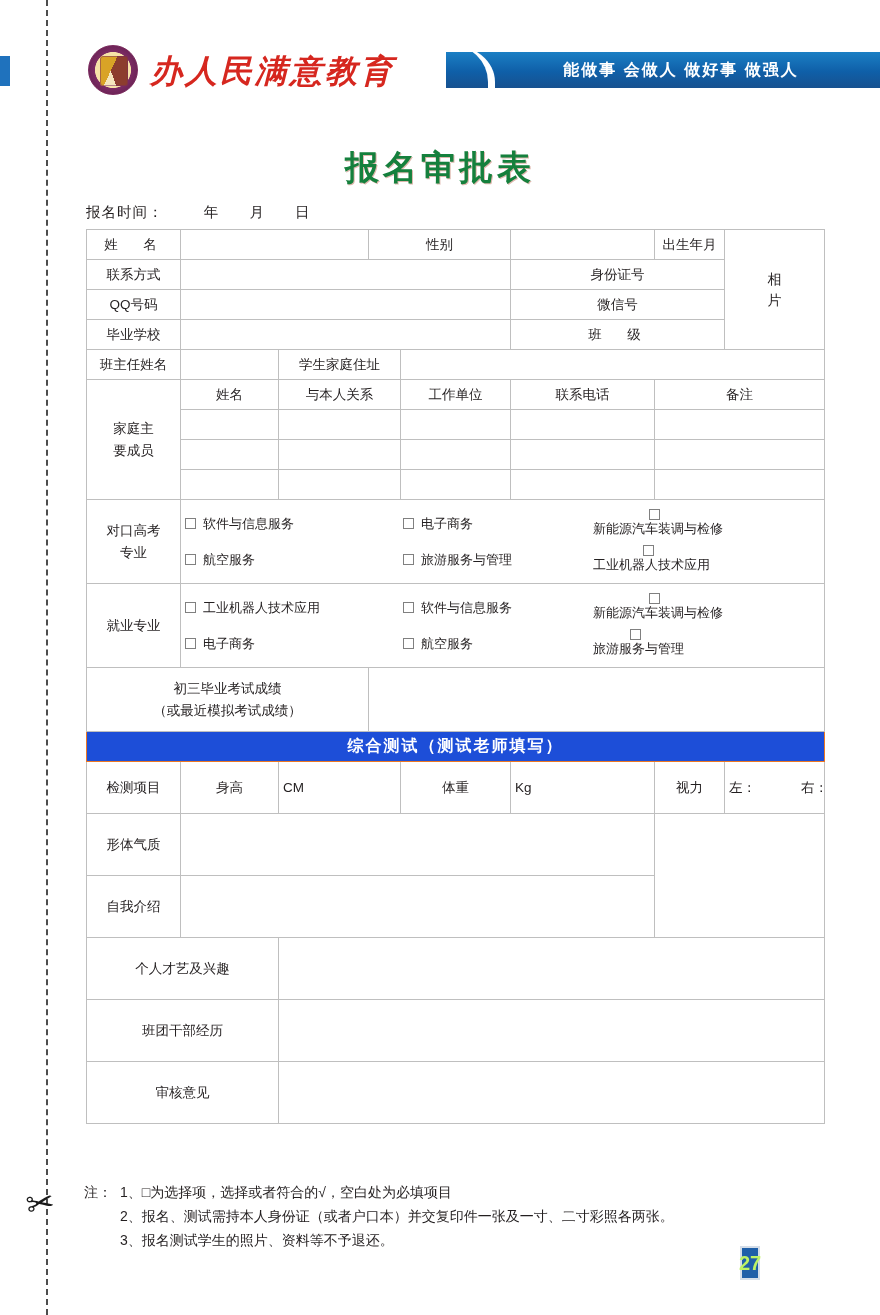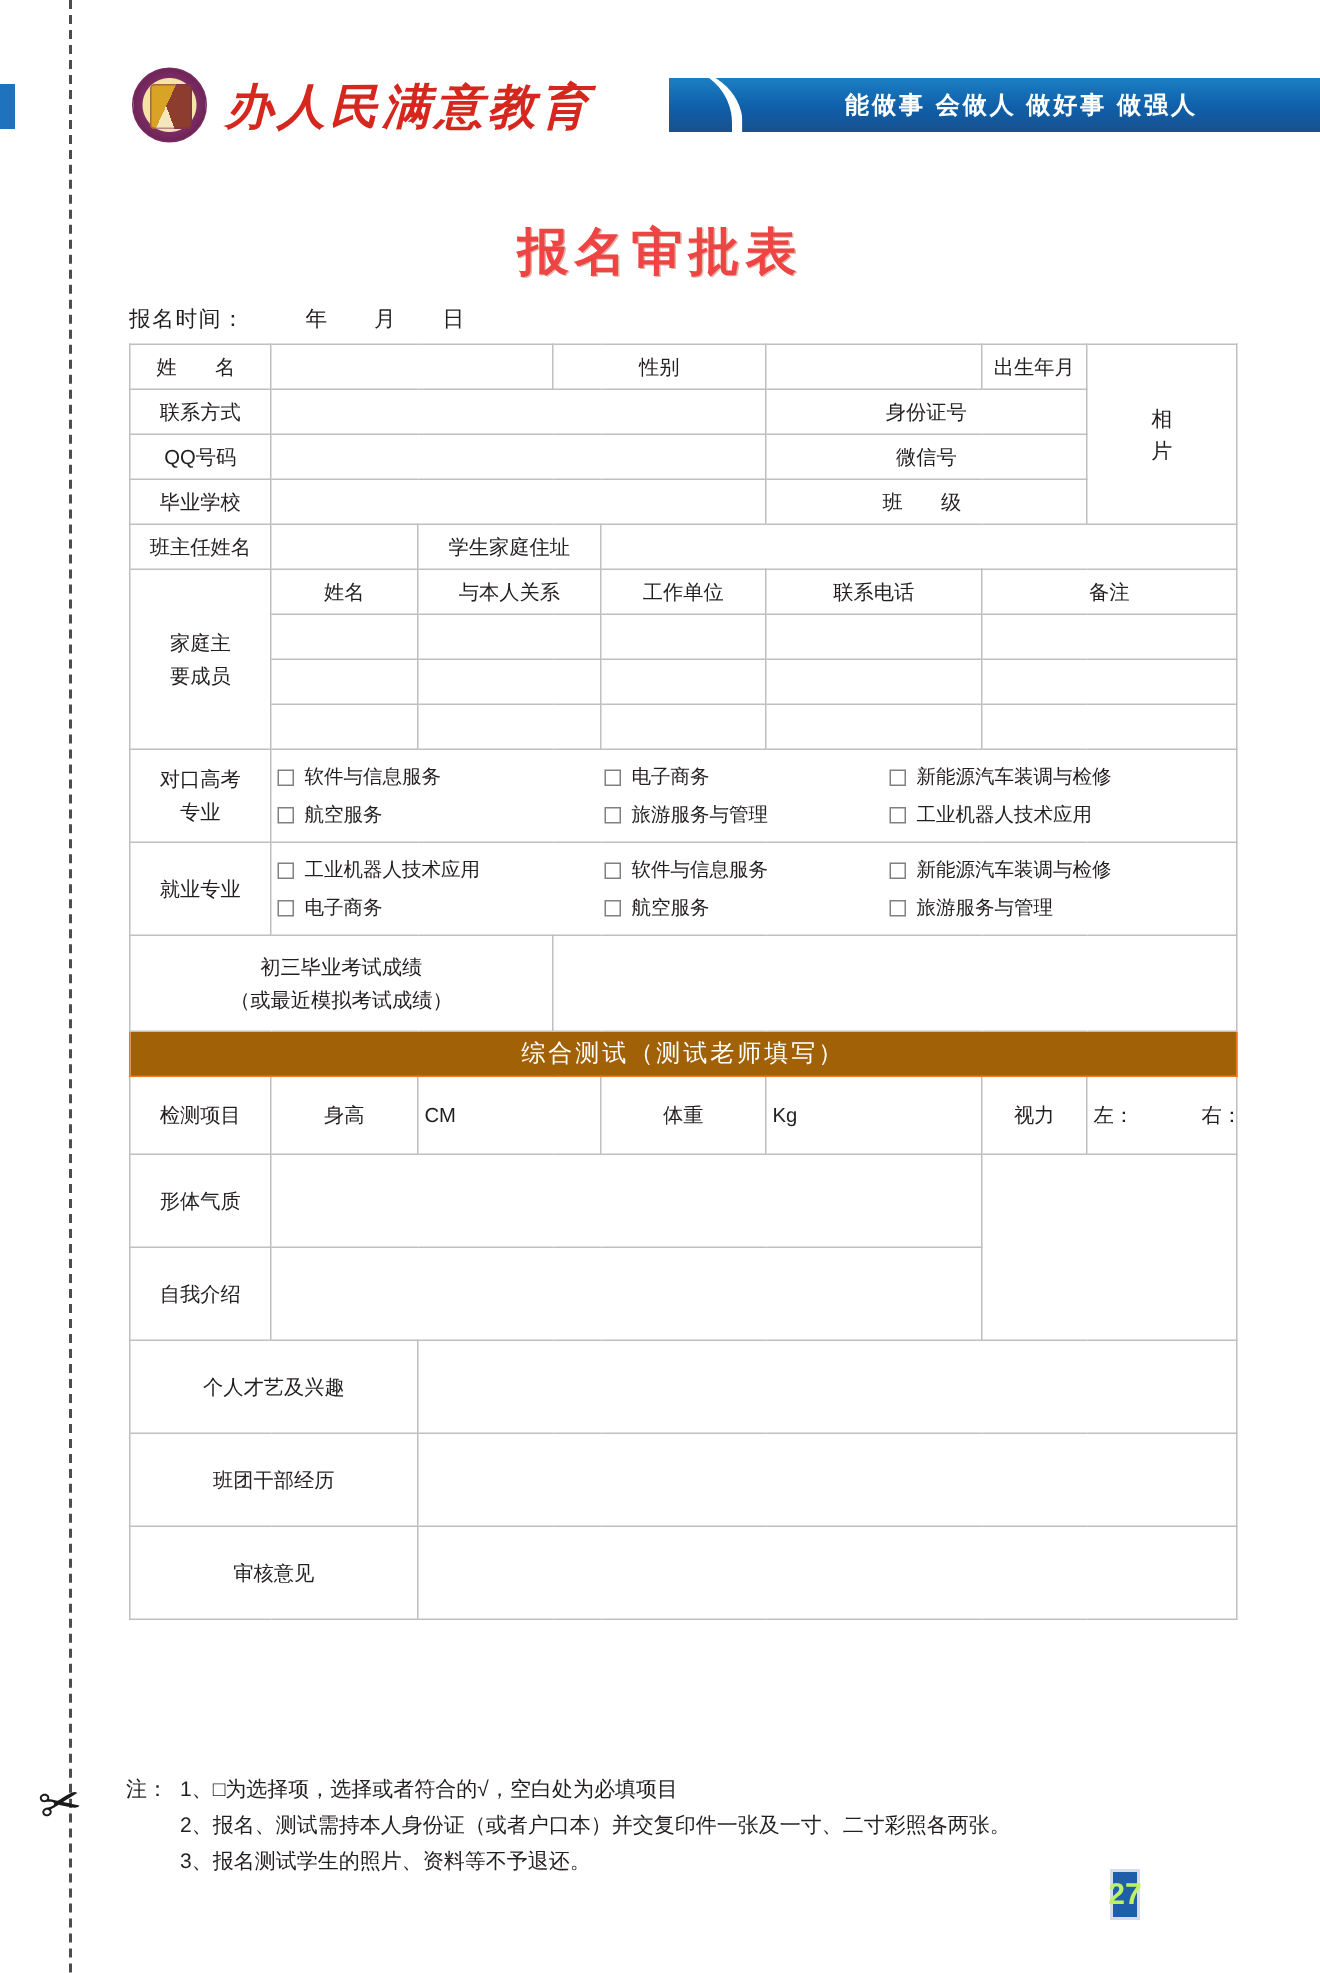--- a/index.html
+++ b/index.html
@@ -110,21 +110,21 @@
   
   .doc-title {
     position: absolute;
     left: 0; top: 145px;
     width: 880px;
     text-align: center;
     font-family: "Liberation Serif", "DejaVu Serif", serif;
     font-size: 34px;
     font-weight: bold;
     letter-spacing: 4px;
-    color: #ef4444;
+    color: #15803d;
     text-shadow: 1px 1px 0 rgba(160,50,20,.35);
   }
 
   
   .date-line {
     position: absolute;
     left: 86px; top: 203px;
     font-size: 14.5px;
     letter-spacing: 1px;
     white-space: pre;
@@ -163,36 +163,36 @@
     margin: 7px 0;
   }
   .chk-item {
     display: flex;
     align-items: center;
     white-space: nowrap;
     font-size: 13px;
   }
   .chk-item.c1 { width: 218px; }
   .chk-item.c2 { width: 190px; }
-  .chk-item.c3 { width: auto; }
+  .chk-item.c3 { width: auto; flex-direction: column; }
   .box {
     display: inline-block;
     width: 11px; height: 11px;
     border: 1px solid #808080;
     margin-right: 7px;
     flex: none;
     background: #fff;
   }
 
   .orange-bar {
-    background: #a16207;
+    background: #1d4ed8;
     color: #ffffff;
     text-align: center;
     font-size: 16px;
-    font-weight: normal;
+    font-weight: bold;
     letter-spacing: 2px;
     height: 34px;
     border-color: #ec7823 !important;
   }
   .unit-right { text-align: left; padding-right: 14px; }
   .lr-cell { padding-left: 14px; white-space: pre; }
 
   
   .notes {
     position: absolute;

